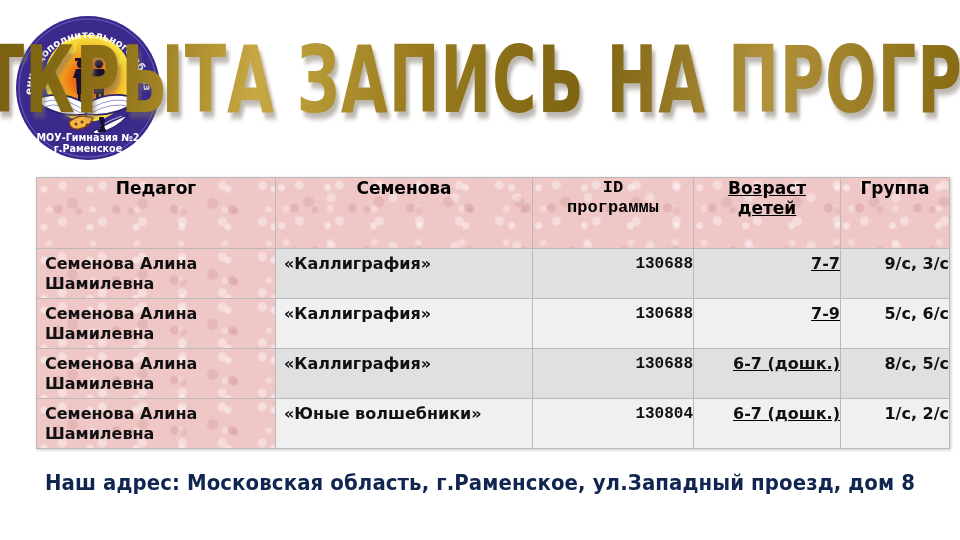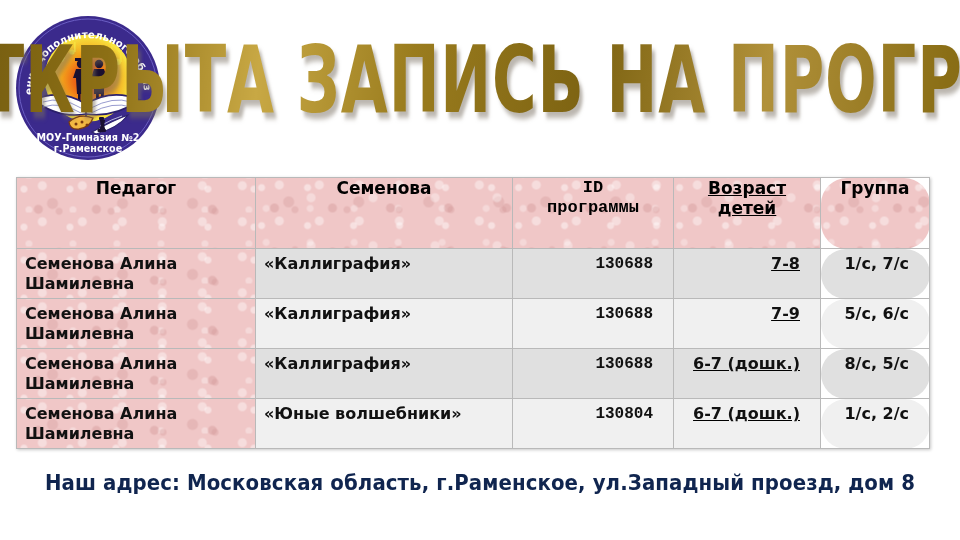--- a/index.html
+++ b/index.html
@@ -51,21 +51,21 @@
     -webkit-background-clip: text;
     background-clip: text;
     color: transparent;
     -webkit-text-fill-color: transparent;
     filter: drop-shadow(4px 5px 2px rgba(120,110,95,0.50));
   }
 
   
   .table {
     position: absolute;
-    left: 16px;
+    left: 36px;
     top: 177px;
     width: 908px;
     border-collapse: collapse;
     table-layout: fixed;
     font-family: "DejaVu Sans", sans-serif;
     box-shadow: 1px 1px 3px rgba(0,0,0,0.22);
   }
   .table td, .table th {
     border: 1px solid #b9b9b9;
     padding: 0;
@@ -111,31 +111,31 @@
       radial-gradient(circle at 26% 92%, rgba(255,255,255,0.32) 0 3px, transparent 4px),
       radial-gradient(circle at 50% 48%, rgba(205,145,145,0.30) 0 5px, transparent 6px) !important;
     background-size: 46px 38px, 58px 44px, 40px 36px, 52px 40px, 44px 34px, 70px 52px !important;
   }
 
   .cell {
     font-size: 16px;
     font-weight: bold;
     color: #111111;
     line-height: 1.28;
-    padding: 5px 20px 0 8px;
+    padding: 5px 0 0 8px;
   }
   .cell.ctr { text-align: right; }
   .cell.lft { text-align: left; }
 
   
   .c-teacher { width: 238px; }
   .c-program { width: 256px; }
   .c-id      { width: 160px; font-family: Liberation Mono, monospace; }
   .c-age     { width: 146px; text-decoration: underline; }
-  .c-group   { width: 108px; border-radius: 26px; }
+  .c-group   { width: 108px; }
 
   
   .footer {
     position: absolute;
     left: 0;
     top: 471px;
     width: 960px;
     text-align: center;
     font-family: "DejaVu Sans", sans-serif;
     font-size: 21px;
@@ -247,24 +247,24 @@
       <td class="c-teacher">
           <div class="cell lft">Семенова Алина Шамилевна</div>
         </td>
       <td class="c-program">
           <div class="cell lft">«Каллиграфия»</div>
         </td>
       <td class="c-id">
           <div class="cell ctr">130688</div>
         </td>
       <td class="c-age">
-          <div class="cell ctr">7-8</div>
+          <div class="cell ctr">7-7</div>
         </td>
       <td class="c-group">
-          <div class="cell ctr">1/с, 7/с</div>
+          <div class="cell ctr">9/с, 3/с</div>
         </td>
     </tr>
     <tr class="r-even">
       <td class="c-teacher">
           <div class="cell lft">Семенова Алина Шамилевна</div>
         </td>
       <td class="c-program">
           <div class="cell lft">«Каллиграфия»</div>
         </td>
       <td class="c-id">

